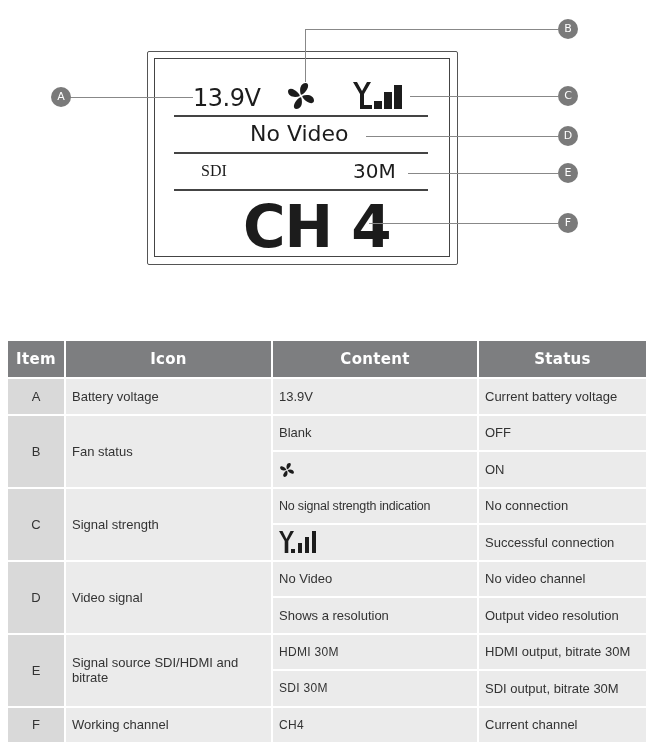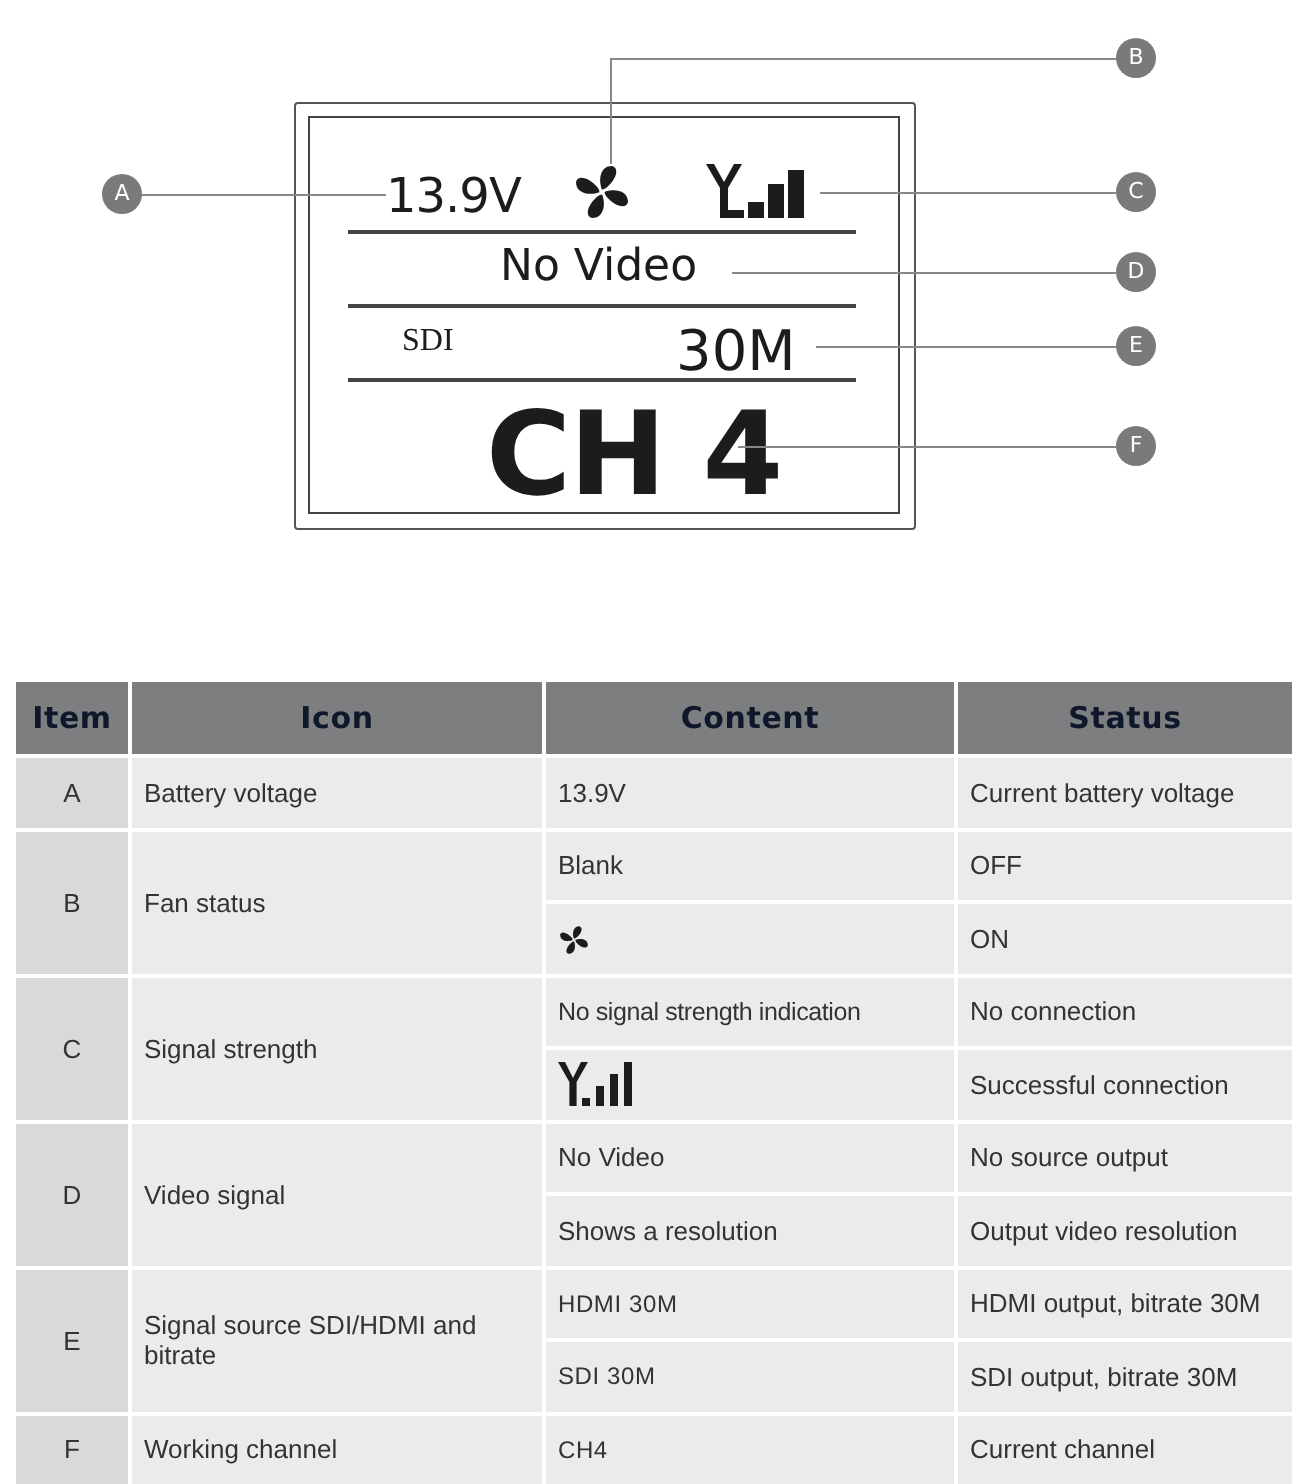--- a/index.html
+++ b/index.html
@@ -9,33 +9,33 @@
   
   .diagram { position: absolute; left: 0; top: 0; width: 654px; height: 300px; }
   .screen-outer { position: absolute; left: 147px; top: 51px; width: 311px; height: 214px;
     border: 1.5px solid #555; border-radius: 2px; background: #fff; }
   .screen-inner { position: absolute; left: 154px; top: 58px; width: 296px; height: 199px;
     border: 1.5px solid #444; background: #fff; }
   .lcd-text { position: absolute; color: #1c1c1c; font-family: "DejaVu Sans", sans-serif; white-space: nowrap; }
   .voltage { left: 193px; top: 84px; font-size: 24px; letter-spacing: -0.5px; }
   .novideo { left: 250px; top: 121px; font-size: 22px; }
   .src { left: 201px; top: 162px; font-size: 16px; font-family: Liberation Serif, serif; }
-  .bitrate { left: 338px; top: 159px; font-size: 28px; }
+  .bitrate { left: 353px; top: 159px; font-size: 20px; }
   .channel { left: 243px; top: 193px; font-size: 58px; font-weight: bold; letter-spacing: -1px; }
   .sep { position: absolute; left: 174px; width: 254px; height: 2px; background: #444; }
   .fan-icon { position: absolute; left: 286px; top: 81px; width: 30px; height: 30px; }
   .sig-icon { position: absolute; left: 353px; top: 82px; width: 58px; height: 27px; }
 
   .leader { position: absolute; background: #888; }
   .badge { position: absolute; width: 20px; height: 20px; border-radius: 50%; background: #7a7a7a;
     color: #fff; font-size: 11px; line-height: 20px; text-align: center; font-family: "DejaVu Sans", sans-serif; }
 
   
   .tbl { position: absolute; left: 6px; top: 339px; width: 642px; border-collapse: separate; border-spacing: 2px; }
-  .tbl th { background: #7d7e80; color: #0f172a; font-weight: bold; font-size: 15px; height: 36px;
+  .tbl th { background: #7d7e80; color: #ffffff; font-weight: bold; font-size: 15px; height: 36px;
     font-family: "DejaVu Sans", sans-serif; letter-spacing: 0.3px; }
   .tbl td { background: #ebebeb; font-size: 13px; color: #333; height: 34.5px; padding: 0 6px; vertical-align: middle; }
   .tbl td.item { background: #d9d9d9; text-align: center; width: 56px; }
   .tbl td.iconcol { width: 205px; }
   .tbl td.content { width: 204px; }
   .tbl td.status { }
   .tbl .small { font-size: 12px; letter-spacing: 0.3px; margin-left: 42px; }
   .inline-fan { width: 16px; height: 16px; vertical-align: middle; }
   .inline-sig { width: 46px; height: 22px; vertical-align: middle; }
 </style>
@@ -149,21 +149,21 @@
           </g>
         </svg>
       </td>
       <td class="status">Successful connection</td>
     </tr>
 
     <tr>
       <td class="item" rowspan="2">D</td>
       <td class="iconcol" rowspan="2">Video signal</td>
       <td class="content">No Video</td>
-      <td class="status">No source output</td>
+      <td class="status">No video channel</td>
     </tr>
     <tr>
       <td class="content">Shows a resolution</td>
       <td class="status">Output video resolution</td>
     </tr>
 
     <tr>
       <td class="item" rowspan="2">E</td>
       <td class="iconcol" rowspan="2">Signal source SDI/HDMI and bitrate</td>
       <td class="content small">HDMI 30M</td>

